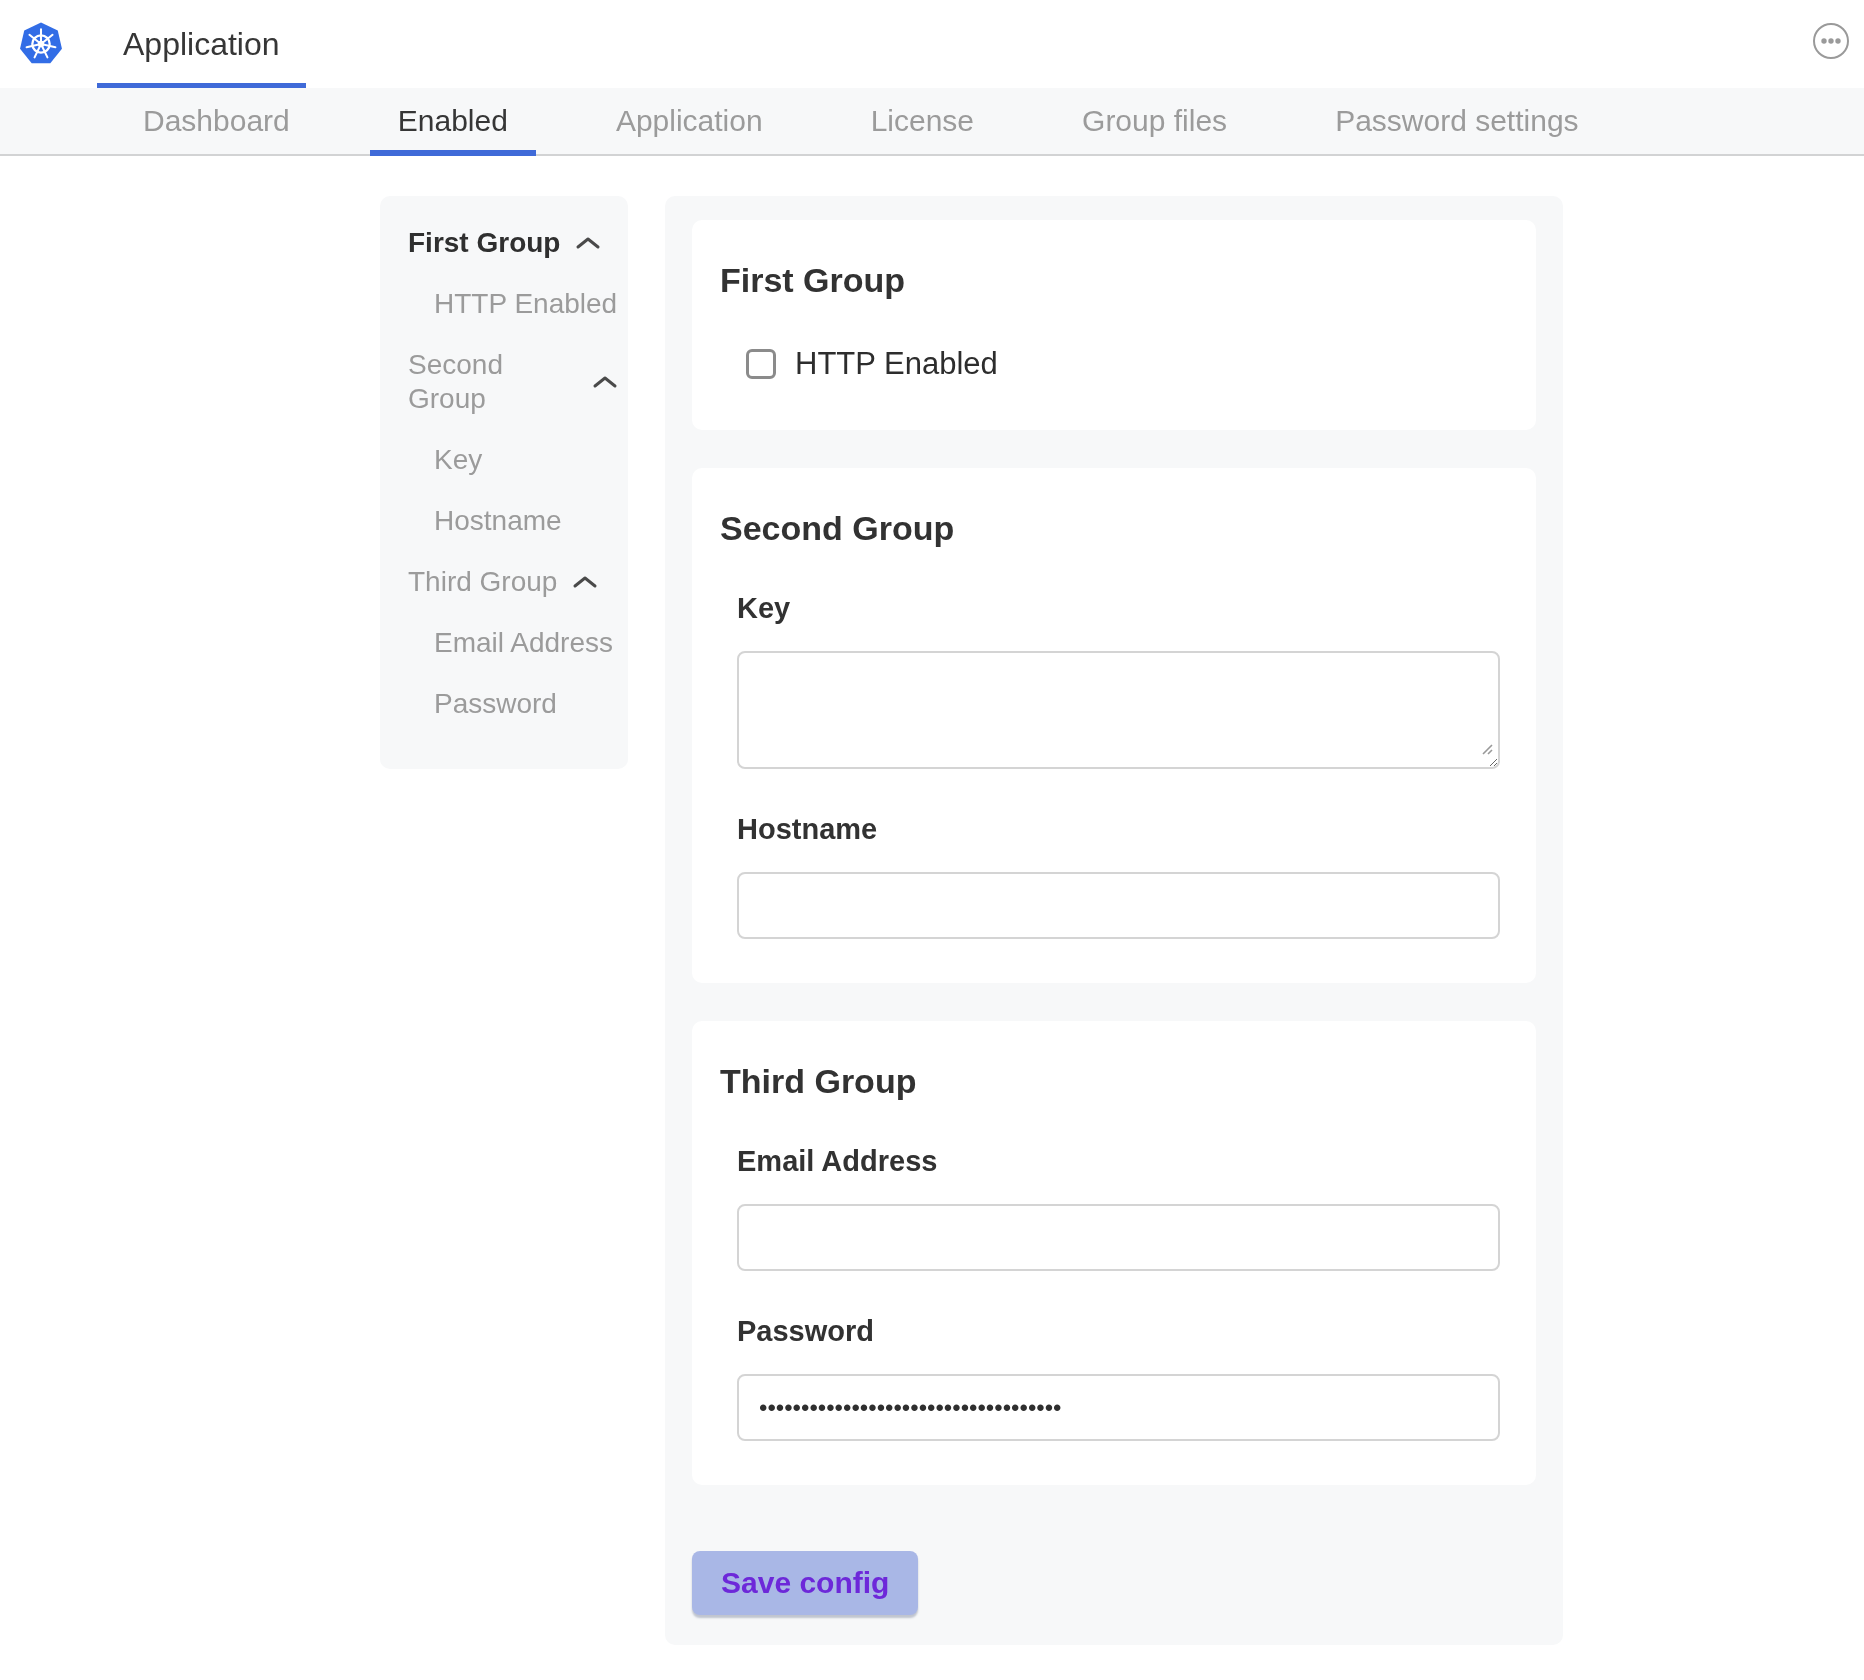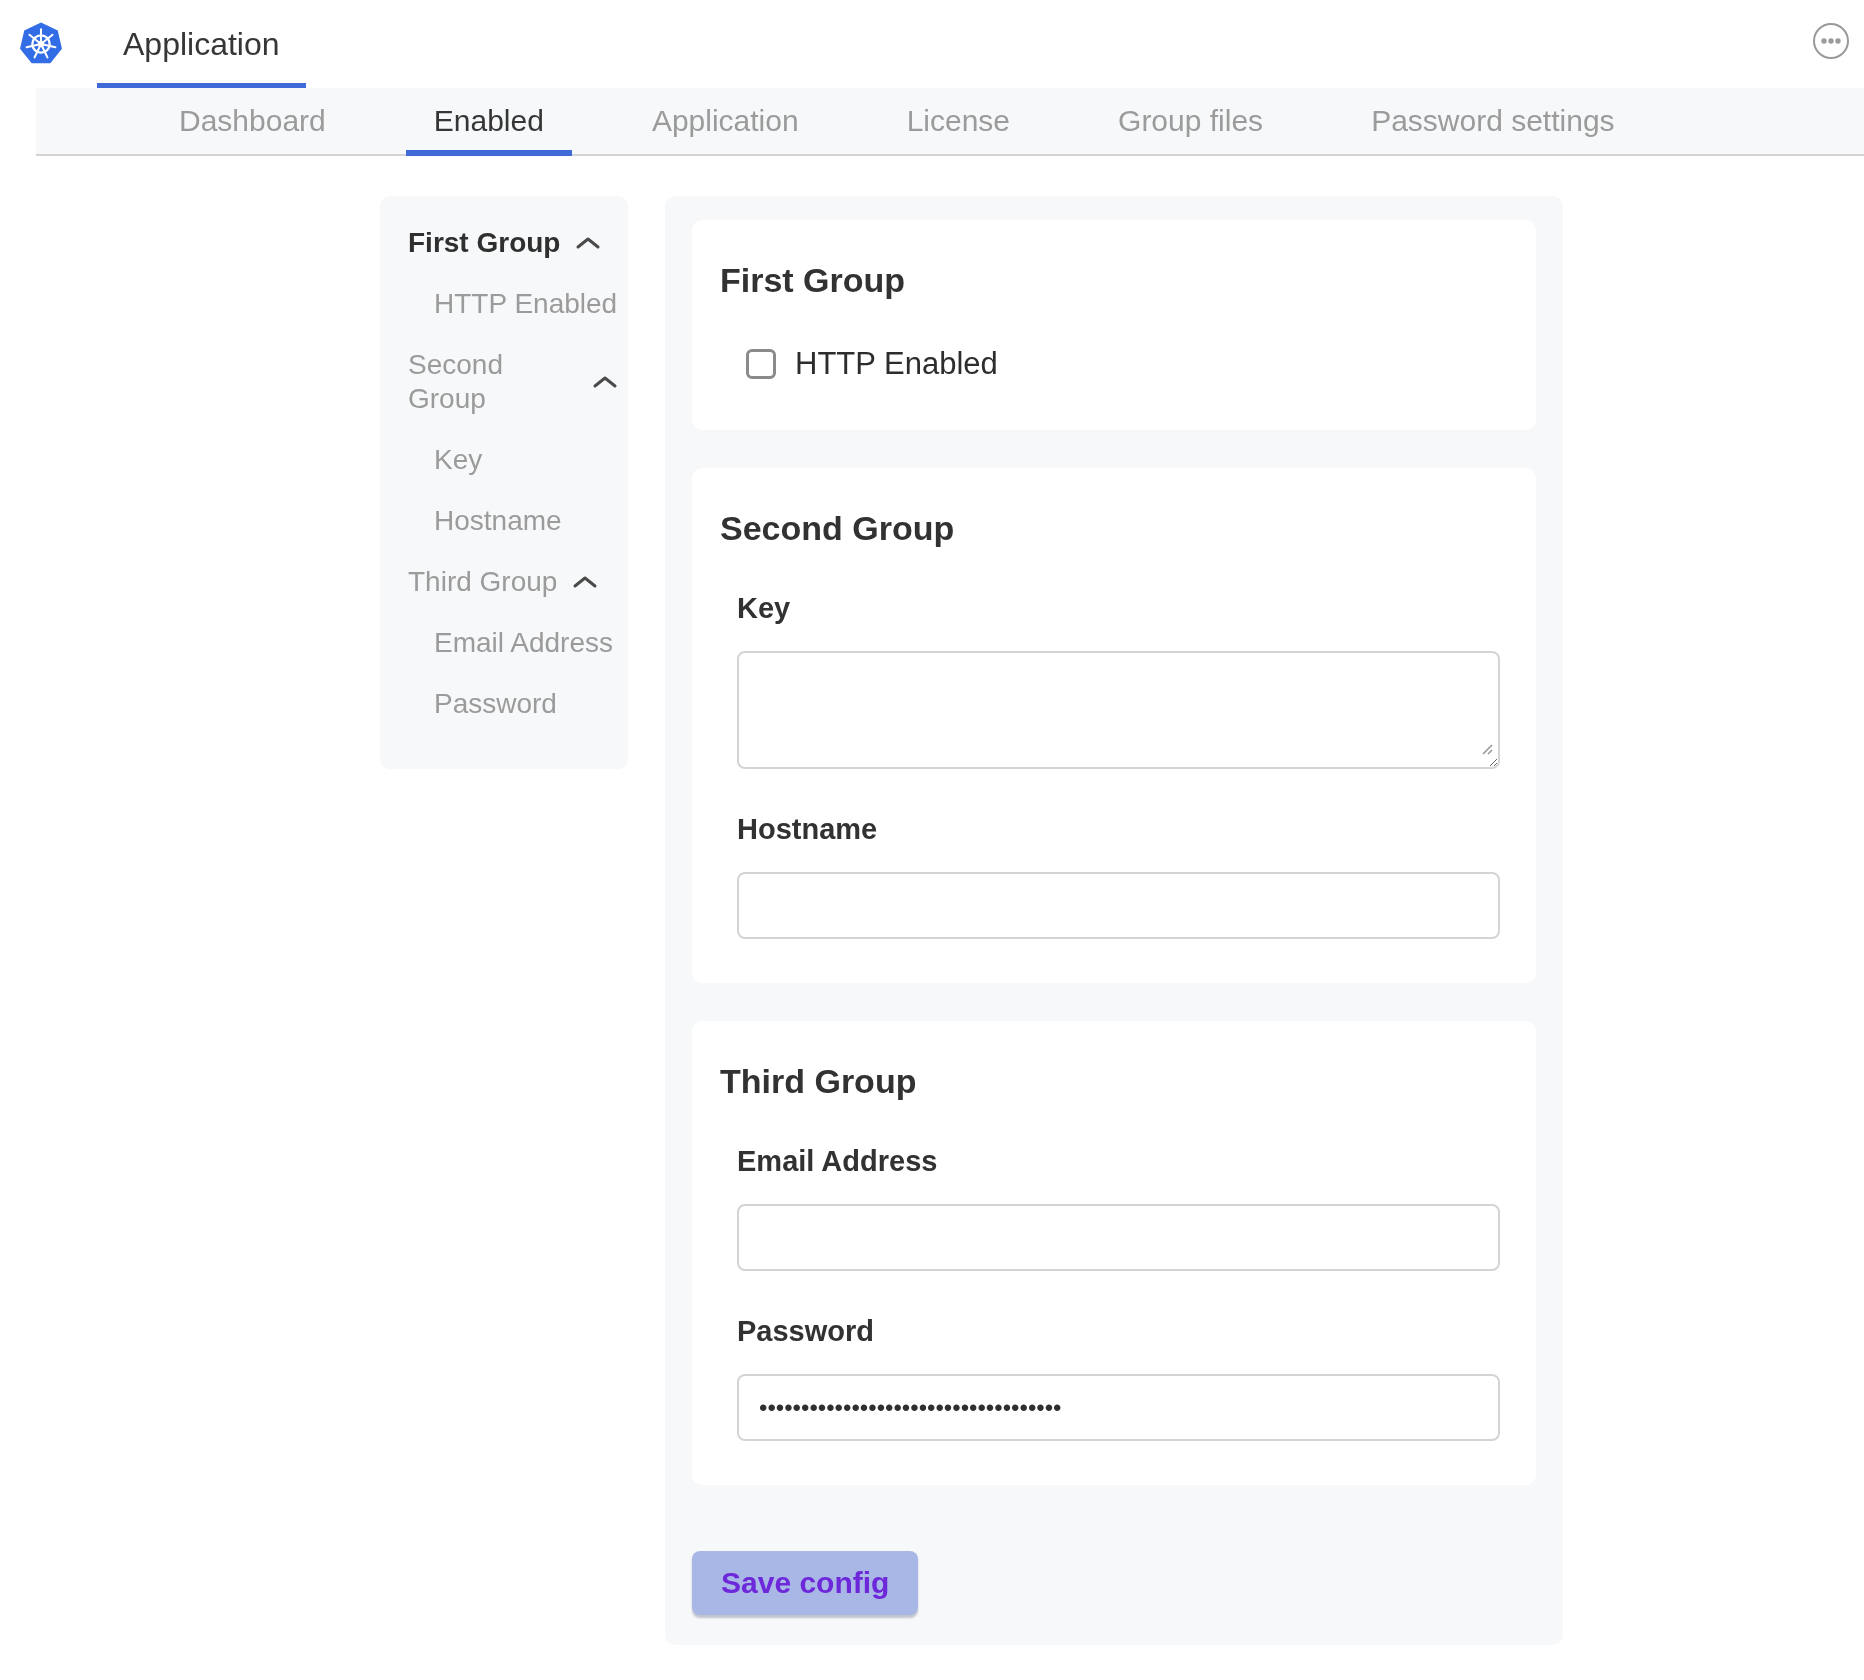--- a/index.html
+++ b/index.html
@@ -13,21 +13,21 @@
   .logo{position:absolute;left:18px;top:21px;width:46px;height:46px;}
   .app-tab{
     position:absolute;left:97px;top:0;height:88px;display:flex;align-items:center;
     padding:0 26px;font-size:32px;color:#363636;cursor:pointer;
   }
   .app-tab::after{content:"";position:absolute;left:0;right:0;bottom:0;height:5px;background:#3f6ad8;}
   .more-btn{position:absolute;right:13px;top:21px;width:40px;height:40px;background:none;border:none;padding:0;cursor:pointer;}
   
   .navbar{
     height:66px;background:#f7f8f9;border-bottom:2px solid #d2d3d4;
-    display:flex;align-items:stretch;padding-left:115px;gap:52px;box-sizing:content-box;margin-left:36px;
+    display:flex;align-items:stretch;padding-left:115px;gap:52px;box-sizing:content-box;
   }
   .tab{
     position:relative;display:flex;align-items:center;padding:0 28px;
     font-size:30px;color:#9b9b9b;cursor:pointer;white-space:nowrap;
   }
   .tab.active{color:#363636;}
   .tab.active::after{content:"";position:absolute;left:0;right:0;bottom:-2px;height:6px;background:#3f6ad8;}
   
   .content{display:flex;align-items:flex-start;gap:37px;padding:40px 0 0 336px;margin-left:44px;}
   .sidebar{

